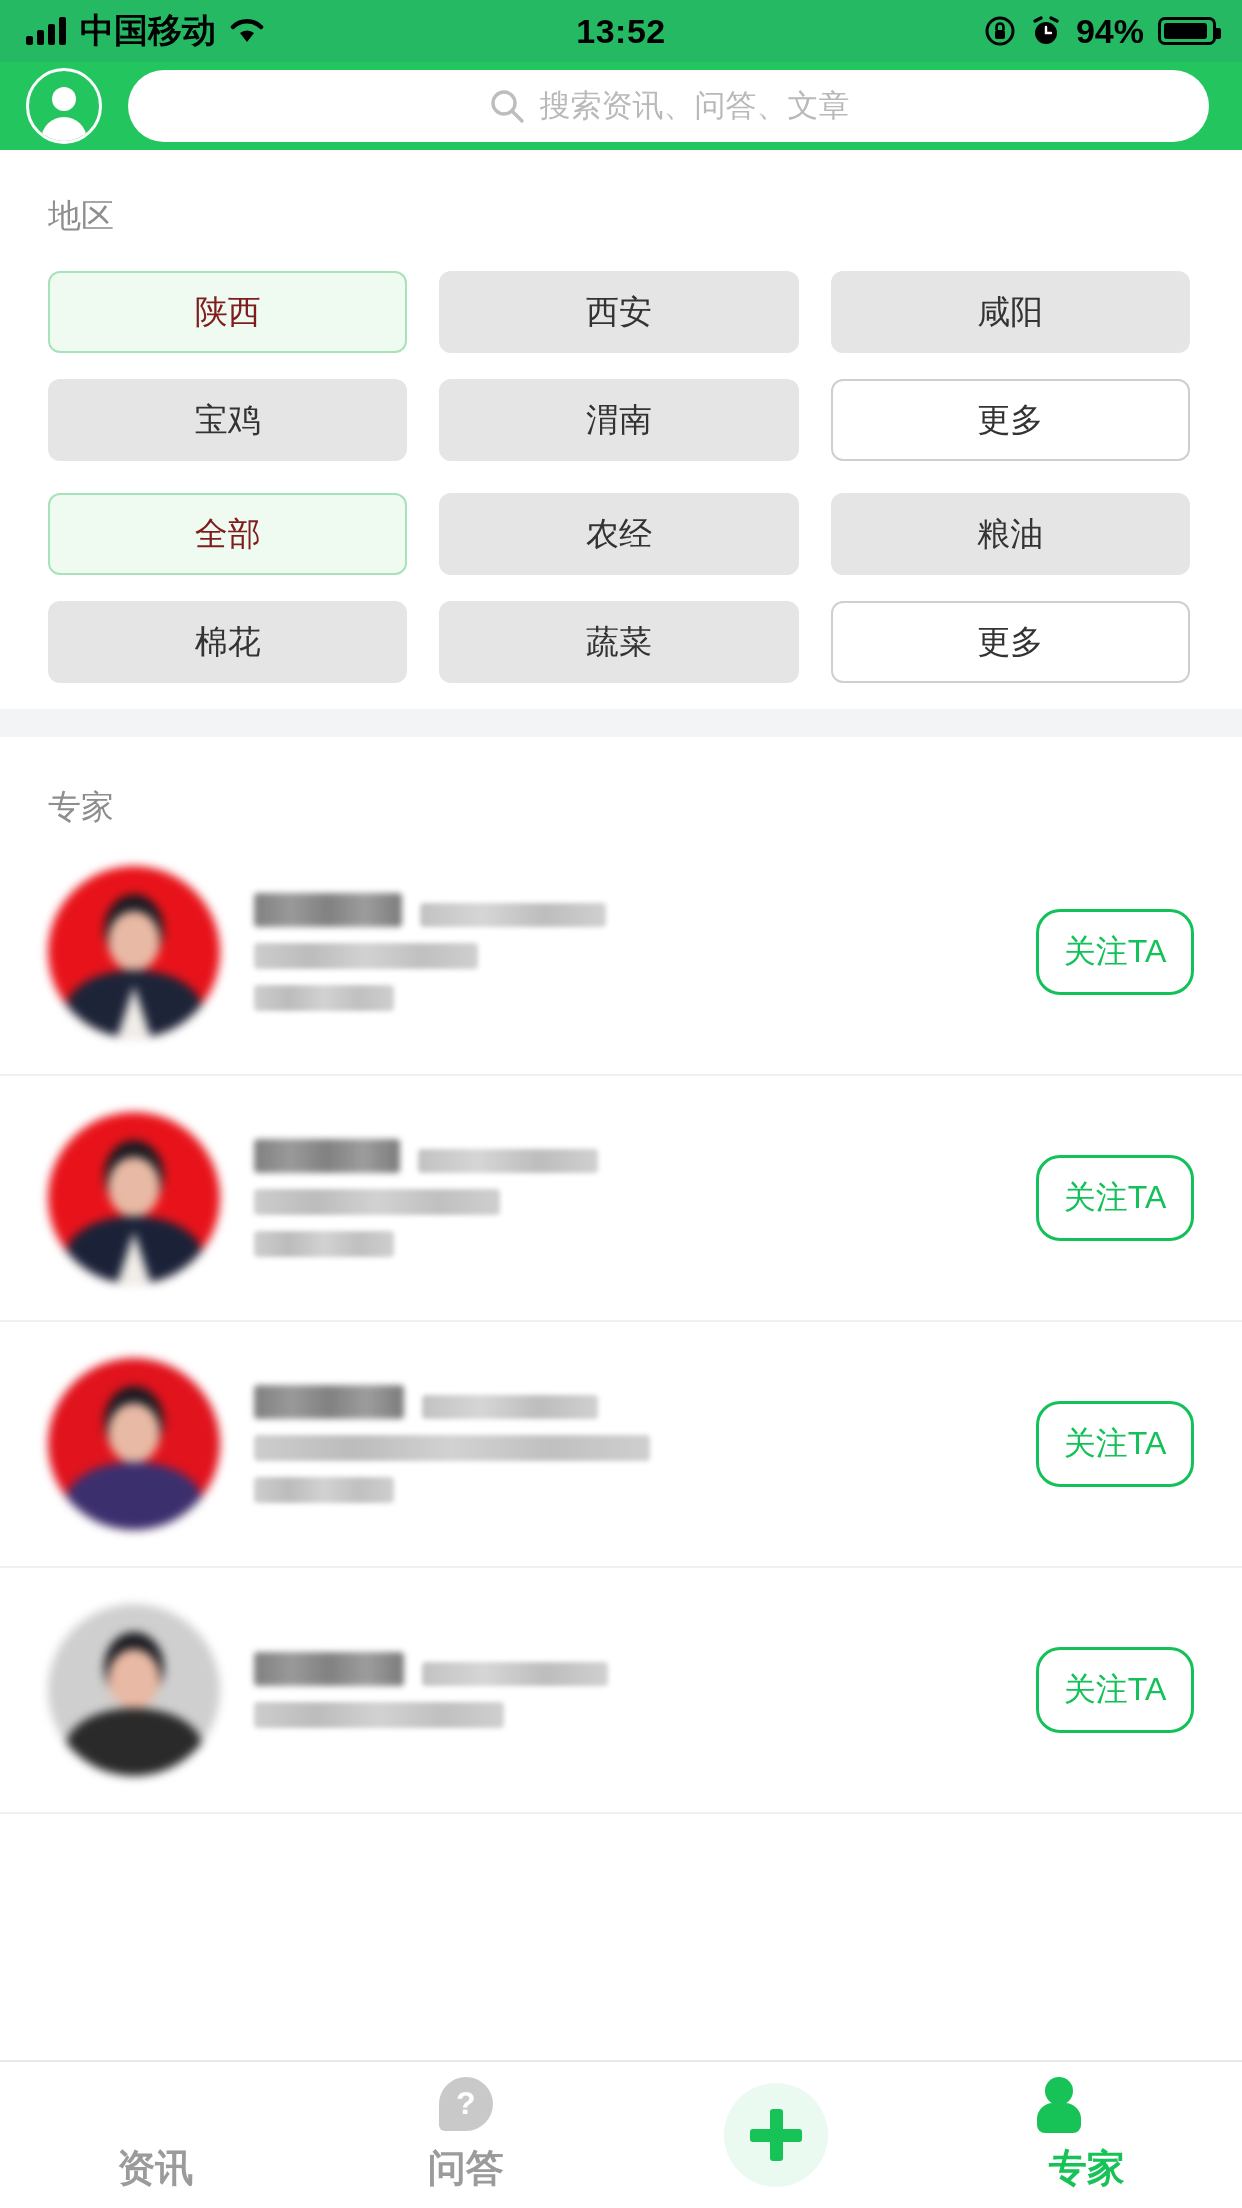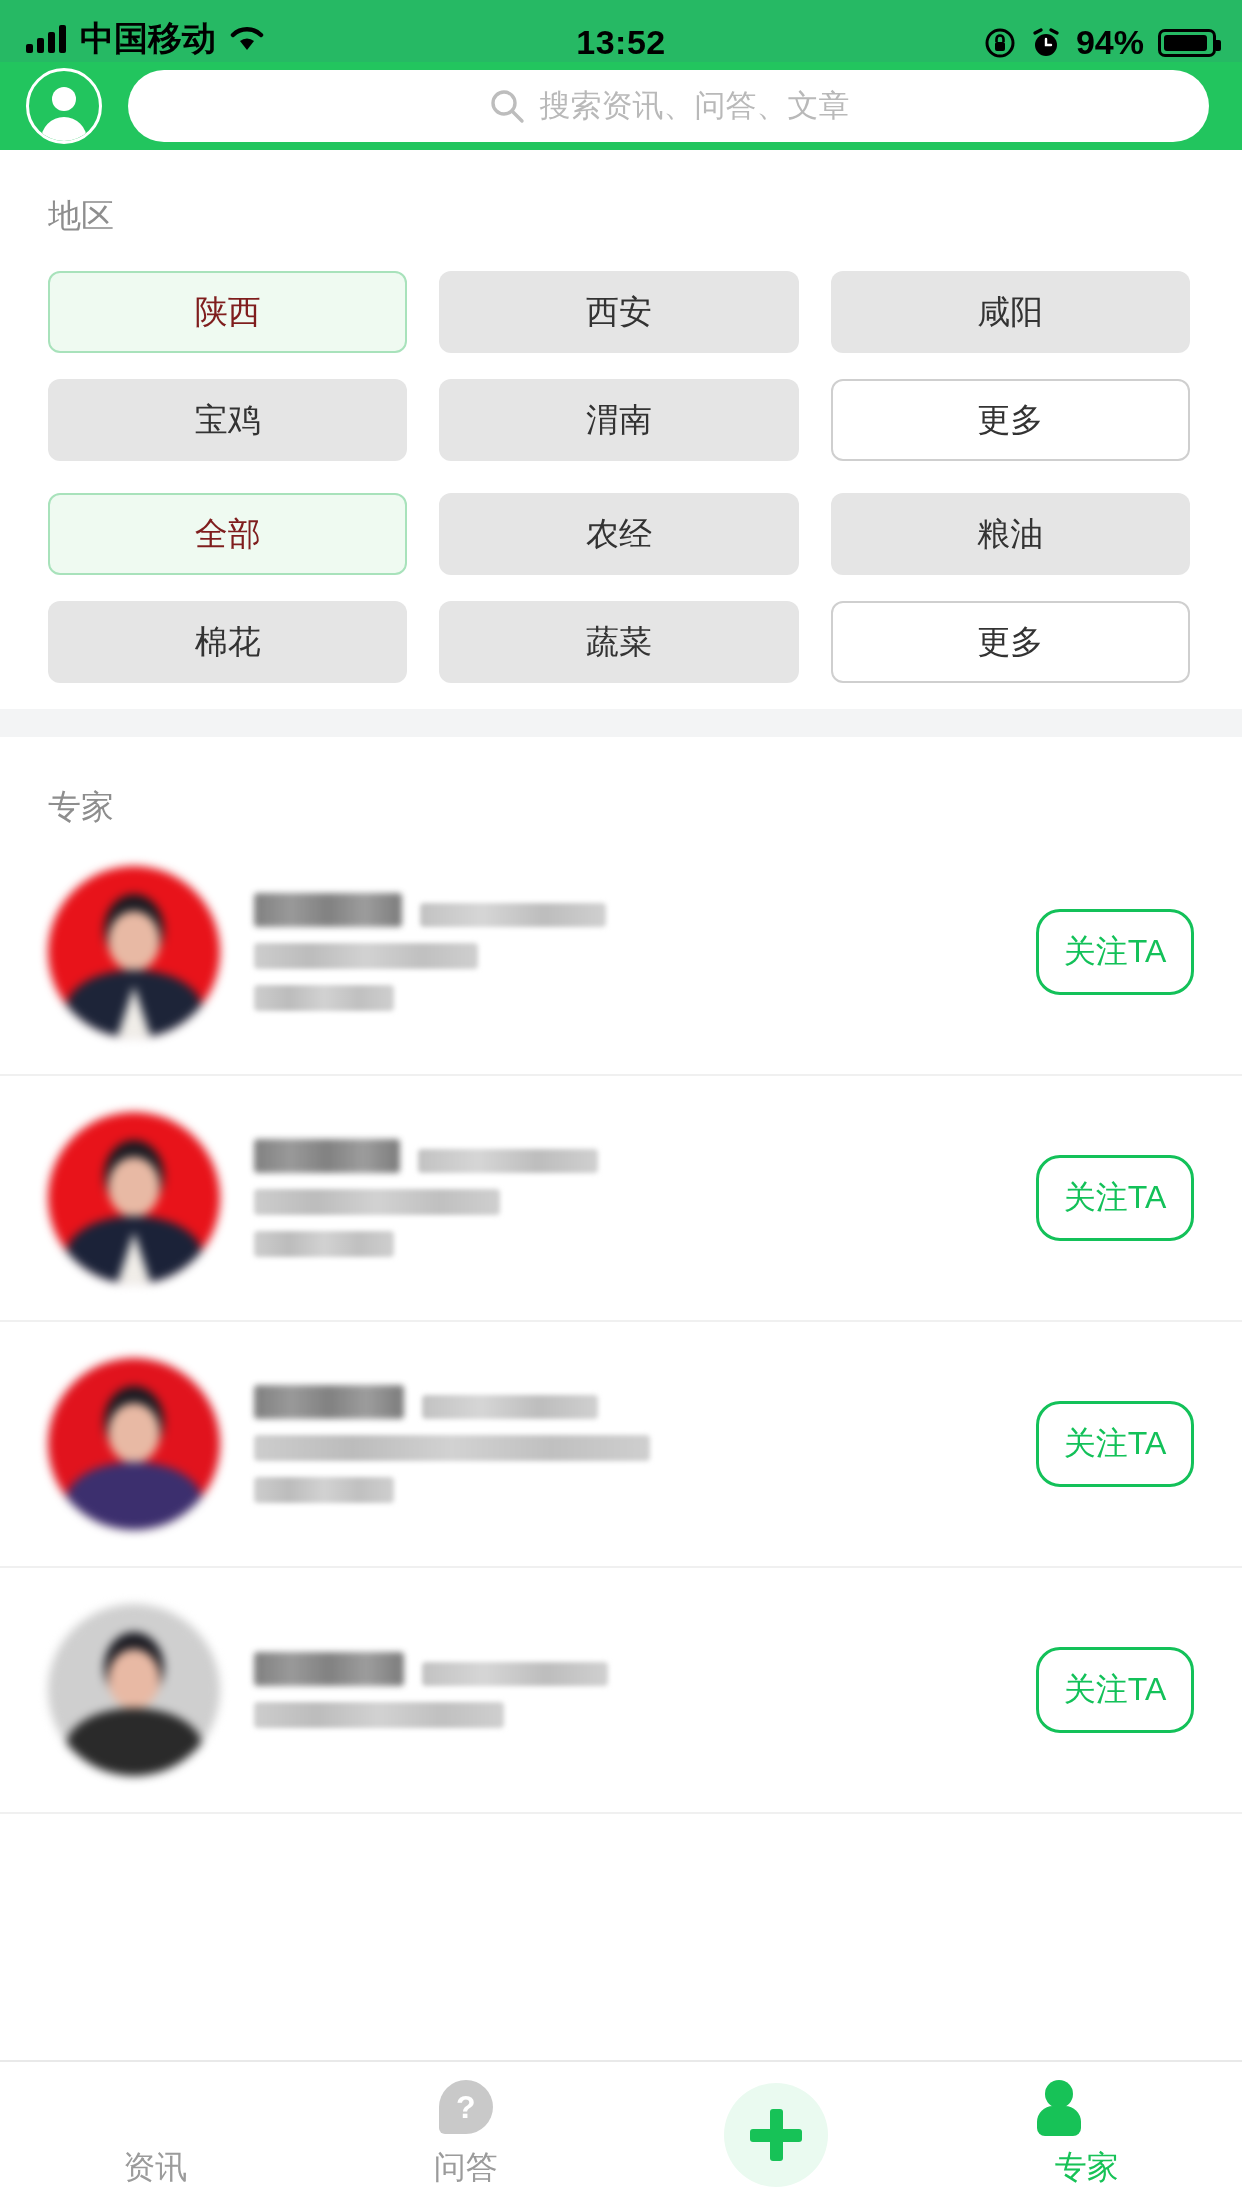--- a/index.html
+++ b/index.html
@@ -6,21 +6,21 @@
   html, body {
     width:1242px; height:2208px;
     font-family:"Liberation Sans","DejaVu Sans",sans-serif;
     background:#ffffff; overflow:hidden;
   }
   .phone { position:relative; width:1242px; height:2208px; background:#fff; }
 
   
   .statusbar{
     height:62px; background:#26b964; color:#000;
-    display:flex; align-items:flex-end; padding:0 26px;
+    display:flex; align-items:center; padding:0 26px;
     position:relative;
   }
   .sb-left{ display:flex; align-items:center; gap:14px; }
   .sb-right{ display:flex; align-items:center; gap:14px; margin-left:auto; }
   .sb-time{
     position:absolute; left:0; right:0; text-align:center;
     font-size:34px; font-weight:bold; letter-spacing:0.5px;
   }
   .carrier{ font-size:34px; font-weight:bold; }
   .pct{ font-size:34px; font-weight:bold; }
@@ -147,21 +147,21 @@
   
   .tabbar{
     position:absolute; left:0; bottom:0; width:1242px; height:148px;
     background:#fff; border-top:2px solid #e9e9e9;
     display:flex; align-items:center;
   }
   .tab{
     flex:1; display:flex; flex-direction:column;
     align-items:center; justify-content:center; gap:10px;
   }
-  .tab-label{ font-size:32px; color:#9b9b9b; }
+  .tab-label{ font-size:38px; color:#9b9b9b;font-weight:bold; }
   .tab.active .tab-label{ color:#17c257; }
   .ic{ width:56px; height:56px; position:relative; }
   .ic-bookmark{
     width:44px; height:54px; background:#c9c9c9; border-radius:8px;
     margin:2px auto 0; position:relative;
   }
   .ic-bookmark::after{
     content:""; position:absolute; left:50%; top:9px; transform:translateX(-50%);
     width:13px; height:26px; background:#fff;
     clip-path:polygon(0 0,100% 0,100% 100%,50% 72%,0 100%);

